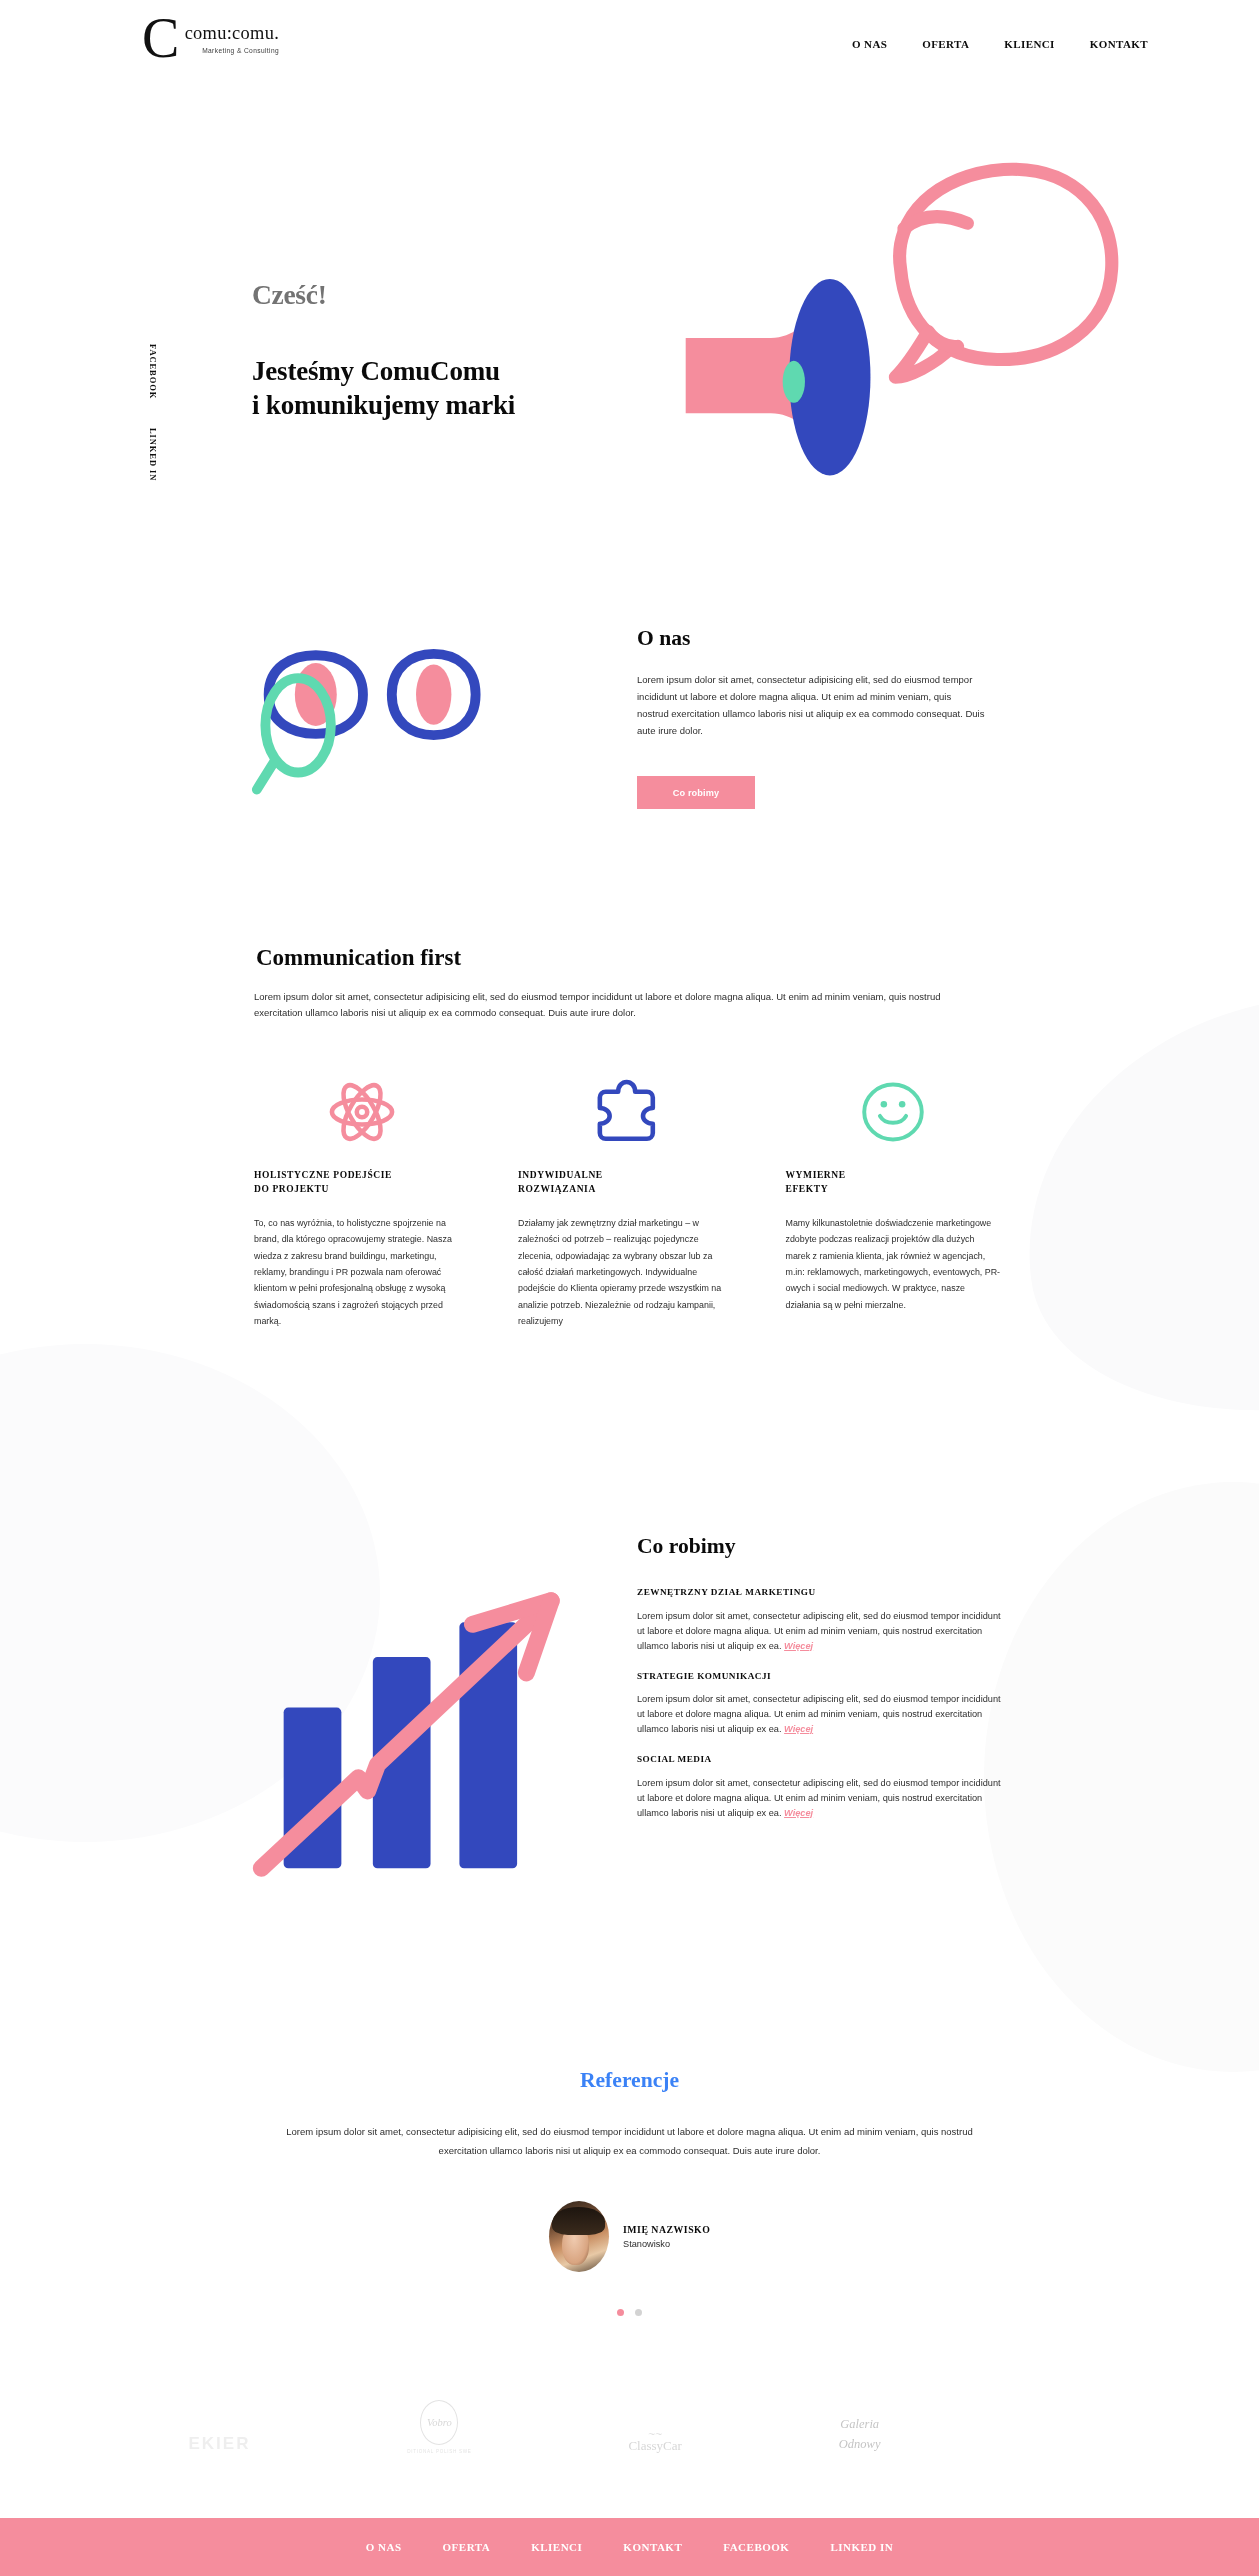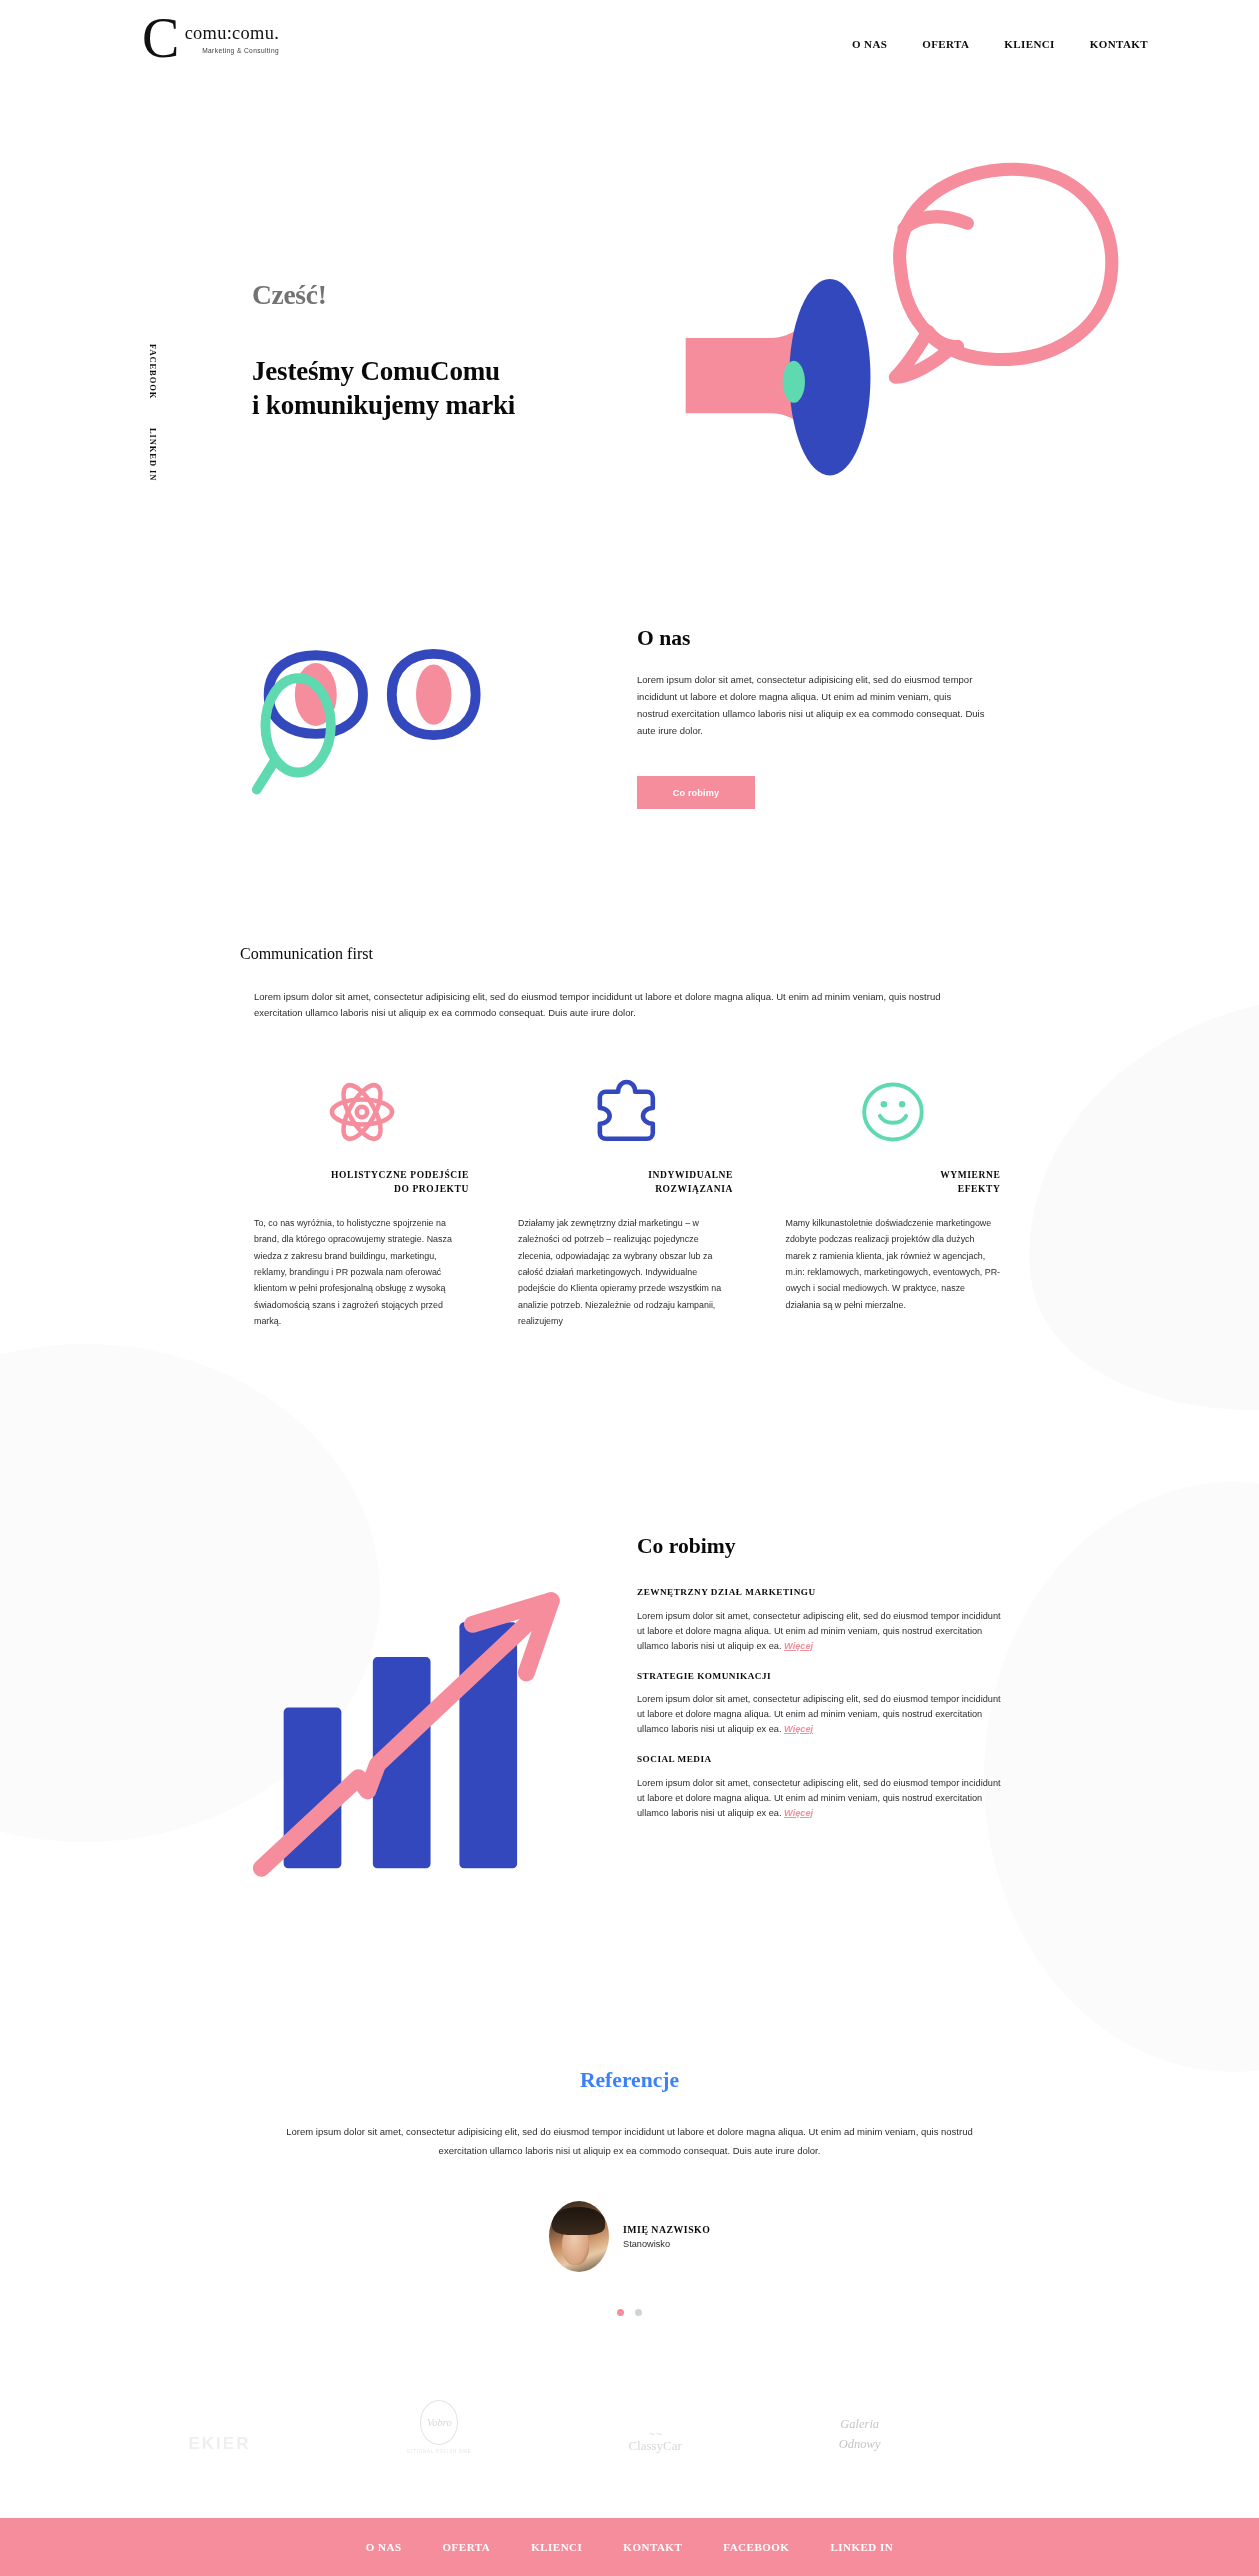--- a/index.html
+++ b/index.html
@@ -198,24 +198,24 @@
     font-size: 9.2px;
     font-weight: 700;
     letter-spacing: 0.1px;
     cursor: pointer;
   }
 
   
   .commfirst { position: absolute; top: 931px; left: 0; width: 1259px; }
   .cf-title {
     position: absolute;
-    left: 240px; top: 14.4px;
-    font-family: "Liberation Serif", serif;
-    font-size: 16px;
-    font-weight: 400;
+    left: 256px; top: 14.4px;
+    font-family: "Liberation Serif", serif;
+    font-size: 23px;
+    font-weight: 700;
     color: #0a0a0a;
   }
   .cf-body {
     position: absolute;
     left: 254px; top: 58px;
     width: 735px;
     font-family: "Liberation Sans", sans-serif;
     font-size: 9.5px;
     line-height: 1.72;
     color: #2d2d2d;
@@ -236,21 +236,21 @@
     display: flex;
     align-items: center;
     justify-content: center;
     margin-bottom: 19.7px;
   }
   .feature-title {
     font-family: "Liberation Serif", serif;
     font-size: 9.5px;
     font-weight: 700;
     letter-spacing: 0.6px;
-    text-align: right;
+    text-align: left;
     line-height: 1.5;
     color: #0a0a0a;
     white-space: pre-line;
     margin-bottom: 18.4px;
   }
   .feature-body {
     font-family: "Liberation Sans", sans-serif;
     font-size: 8.9px;
     line-height: 1.85;
     color: #2d2d2d;

